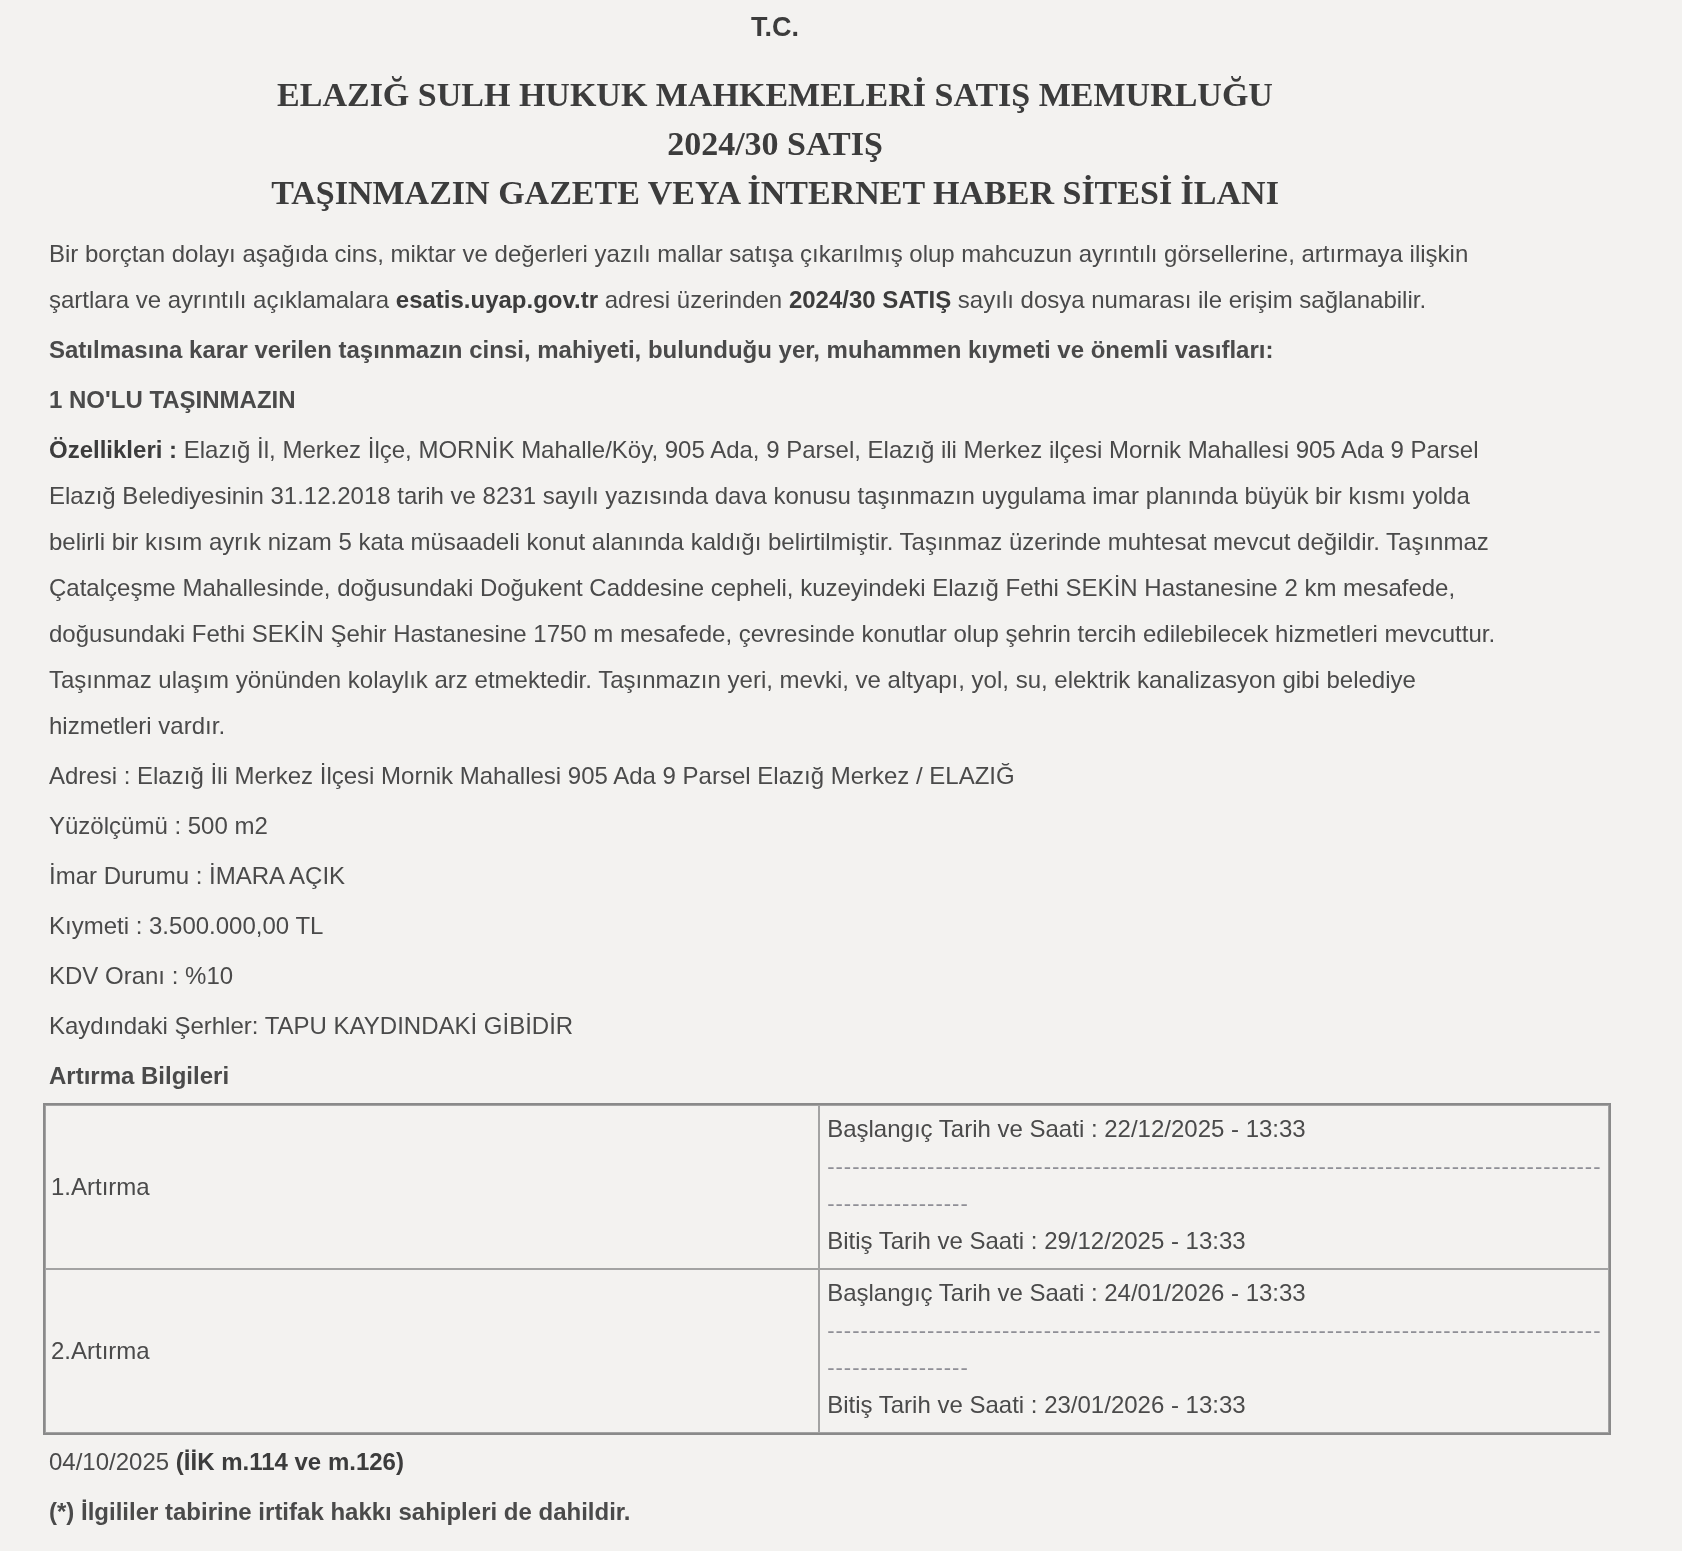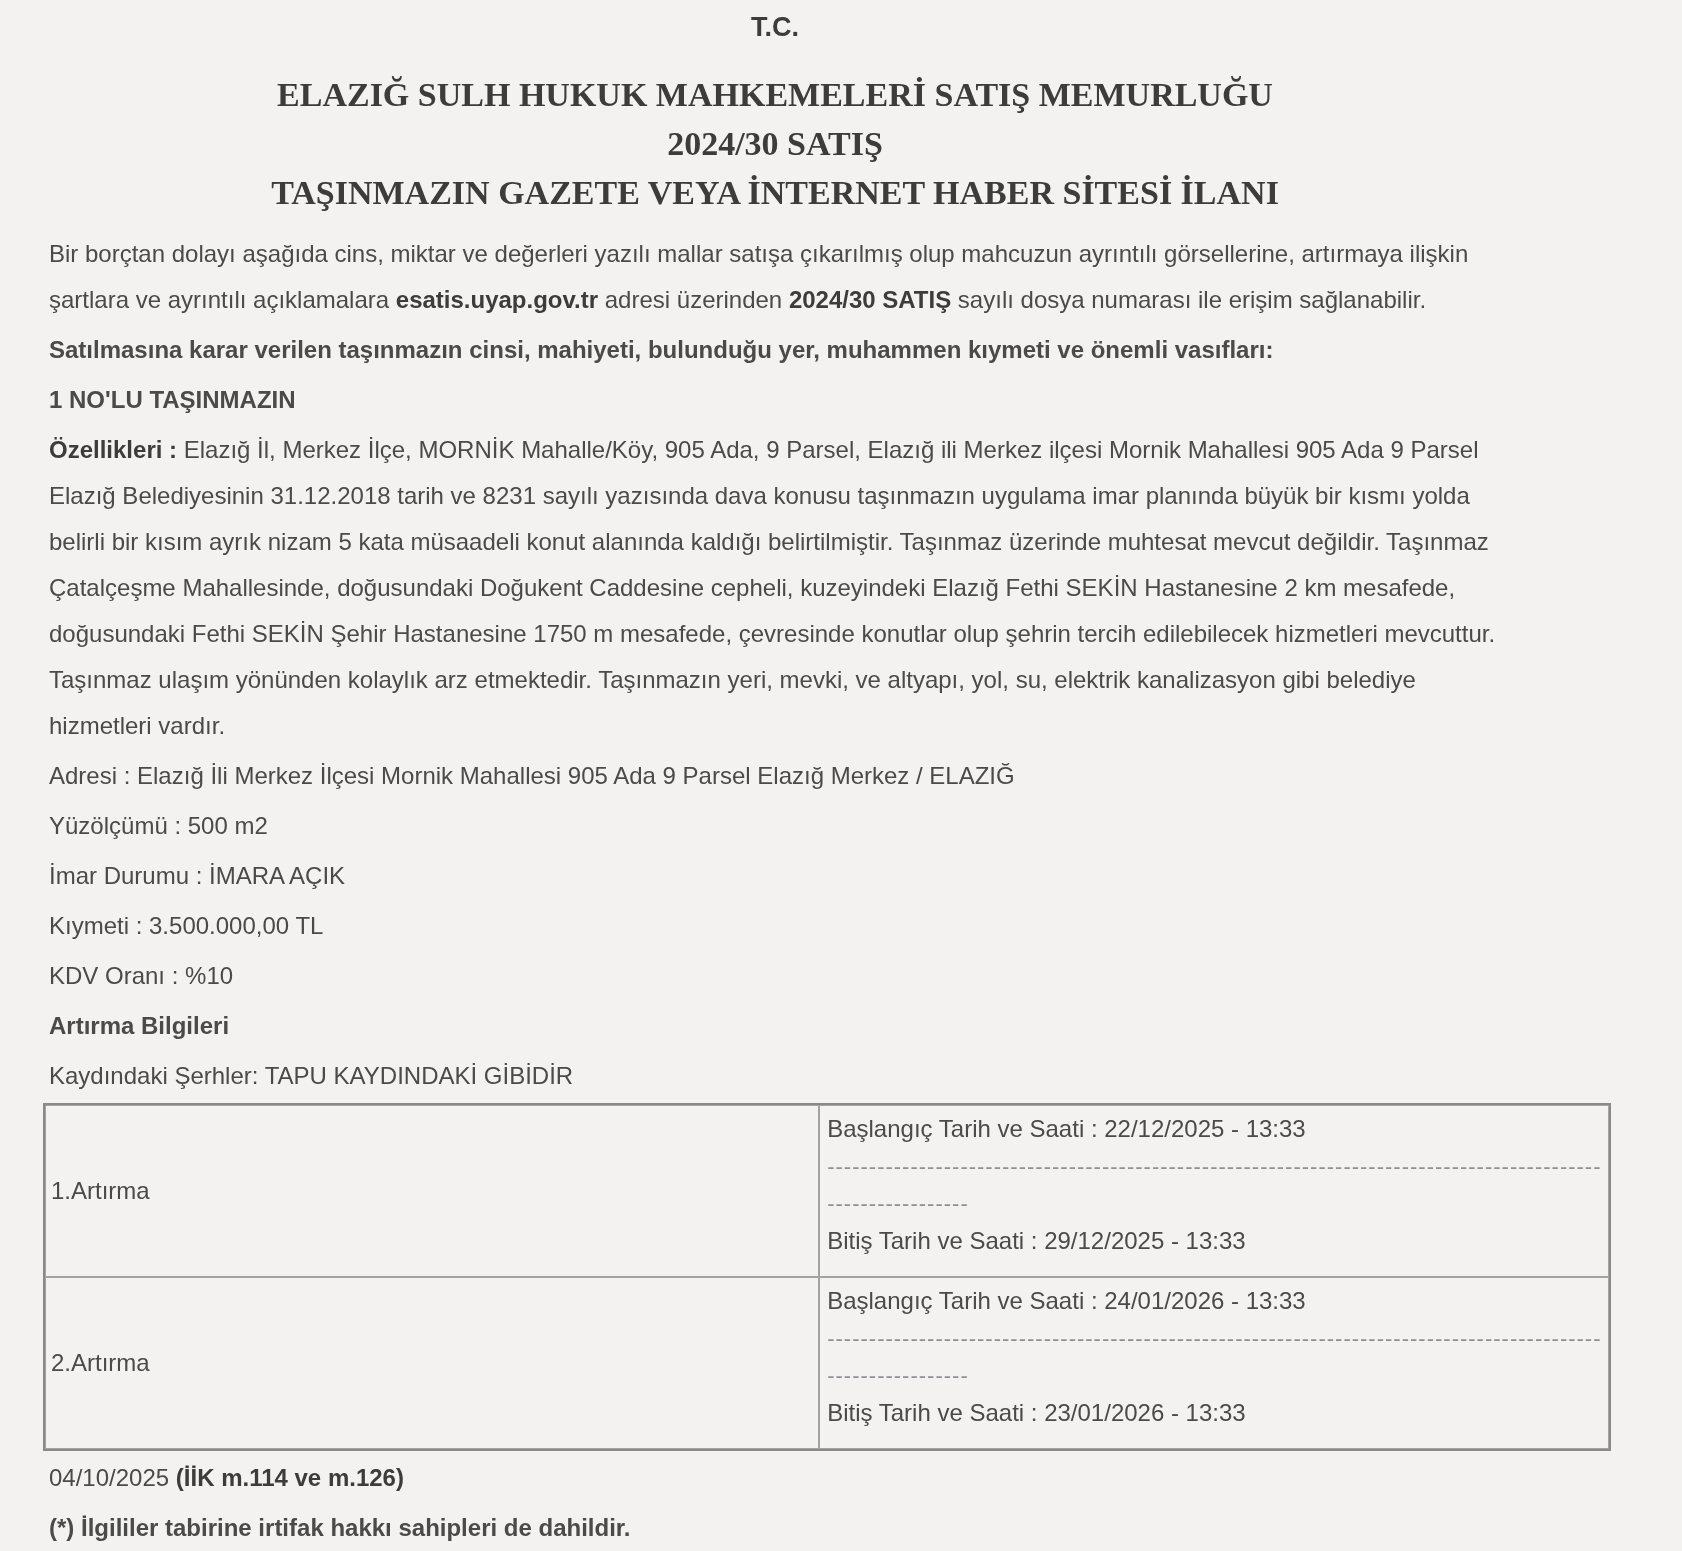--- a/index.html
+++ b/index.html
@@ -55,21 +55,21 @@
     border: 1px solid #a3a3a3;
     font-size: 24px;
     color: #4a4a4a;
     vertical-align: middle;
   }
   td.a-name {
     width: 49.5%;
     padding: 4px 8px 4px 5px;
   }
   td.a-sched {
-    padding: 4px 6px 16px 7px;
+    padding: 4px 6px 8px 7px;
     line-height: 38px;
   }
   .dash-sep {
     word-break: break-all;
     line-height: 37px;
     color: #8f8f96;
     letter-spacing: 1px;
     font-size: 22px;
   }
   .footer-line { margin-top: 6px; }
@@ -92,23 +92,23 @@
     <p class="body bold">Satılmasına karar verilen taşınmazın cinsi, mahiyeti, bulunduğu yer, muhammen kıymeti ve önemli vasıfları:</p>
     <p class="body bold">1 NO'LU TAŞINMAZIN</p>
 
     <p class="body"><b>Özellikleri : </b><span>Elazığ İl, Merkez İlçe, MORNİK Mahalle/Köy, 905 Ada, 9 Parsel, Elazığ ili Merkez ilçesi Mornik Mahallesi 905 Ada 9 Parsel Elazığ Belediyesinin 31.12.2018 tarih ve 8231 sayılı yazısında dava konusu taşınmazın uygulama imar planında büyük bir kısmı yolda belirli bir kısım ayrık nizam 5 kata müsaadeli konut alanında kaldığı belirtilmiştir. Taşınmaz üzerinde muhtesat mevcut değildir. Taşınmaz Çatalçeşme Mahallesinde, doğusundaki Doğukent Caddesine cepheli, kuzeyindeki Elazığ Fethi SEKİN Hastanesine 2 km mesafede, doğusundaki Fethi SEKİN Şehir Hastanesine 1750 m mesafede, çevresinde konutlar olup şehrin tercih edilebilecek hizmetleri mevcuttur. Taşınmaz ulaşım yönünden kolaylık arz etmektedir. Taşınmazın yeri, mevki, ve altyapı, yol, su, elektrik kanalizasyon gibi belediye hizmetleri vardır.</span></p>
 
     <p class="body">Adresi : Elazığ İli Merkez İlçesi Mornik Mahallesi 905 Ada 9 Parsel Elazığ Merkez / ELAZIĞ</p>
     <p class="body">Yüzölçümü : 500 m2</p>
     <p class="body">İmar Durumu : İMARA AÇIK</p>
     <p class="body">Kıymeti : 3.500.000,00 TL</p>
     <p class="body">KDV Oranı : %10</p>
+    <p class="body">Kaydındaki Şerhler: TAPU KAYDINDAKİ GİBİDİR</p>
+
     <p class="body bold">Artırma Bilgileri</p>
-
-    <p class="body">Kaydındaki Şerhler: TAPU KAYDINDAKİ GİBİDİR</p>
   </div>
 
   <table class="auction">
     <tbody>
       <tr>
         <td class="a-name">1.Artırma</td>
         <td class="a-sched">
           <div>Başlangıç Tarih ve Saati : 22/12/2025 - 13:33</div>
           <div class="dash-sep">--------------------------------------------------------------------------------------------------------------</div>
           <div>Bitiş Tarih ve Saati : 29/12/2025 - 13:33</div>

